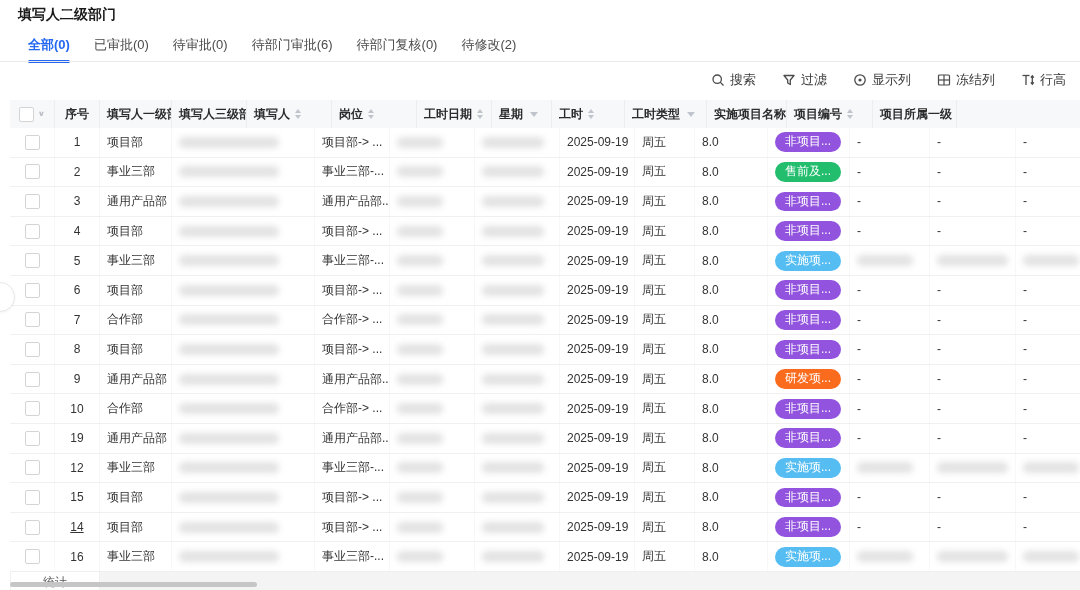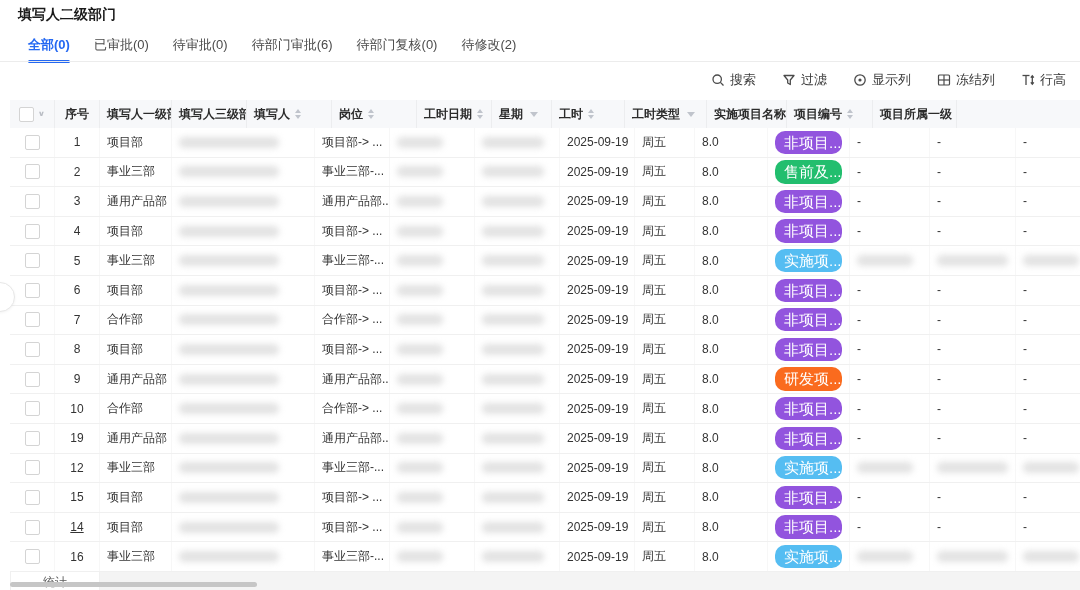--- a/index.html
+++ b/index.html
@@ -21,21 +21,21 @@
         overflow:hidden;display:flex;align-items:center;height:100%;border-right:1px solid rgba(0,0,0,0.03);}
   .hcell{font-weight:bold;color:#2b2b2b;font-size:12px;border-right:1px solid rgba(0,0,0,0.045);}
   .center{justify-content:center;}
   .checkbox{width:13px;height:13px;border:1px solid #d4d4d4;border-radius:2px;background:#fff;flex:none;}
   .hdr-caret{font-size:9px;color:#b9bdc4;margin-left:4px;transform:scaleY(.8);}
   .sort{display:inline-flex;flex-direction:column;gap:2px;margin-left:5px;}
   .sort .up{width:0;height:0;border-left:3.5px solid transparent;border-right:3.5px solid transparent;border-bottom:4px solid #c0c4cc;}
   .sort .down{width:0;height:0;border-left:3.5px solid transparent;border-right:3.5px solid transparent;border-top:4px solid #c0c4cc;}
   .fcaret{width:0;height:0;border-left:4px solid transparent;border-right:4px solid transparent;border-top:5px solid #c0c4cc;margin-left:7px;}
   .badge{display:inline-block;min-width:48px;text-align:center;padding:3px 9px;border-radius:10px;
-         color:#fff;font-size:15px;line-height:1.15;white-space:nowrap;}
+         color:#fff;font-size:12px;line-height:1.15;white-space:nowrap;}
   .blur-blob{height:11px;border-radius:5px;background:#c6c6c6;filter:blur(3px);opacity:.5;}
   .frow{display:flex;height:22px;width:1090px;}
   .fcell-stat{flex:none;width:90px;box-sizing:border-box;border:1px solid #f0f0f0;border-top:none;background:#fff;
               display:flex;align-items:center;justify-content:center;font-size:12px;color:#5a5a5a;}
   .fcell-rest{flex:none;width:1000px;background:#f4f4f4;}
   .hscrollbar{position:absolute;left:10px;top:582px;width:247px;height:5px;border-radius:3px;background:#c6c6c6;}
   .left-handle{position:absolute;left:-15px;top:282px;width:28px;height:28px;border-radius:50%;
                background:#fff;border:1px solid #e7e7e7;box-shadow:0 1px 3px rgba(0,0,0,.05);}
 </style>
 </head>

